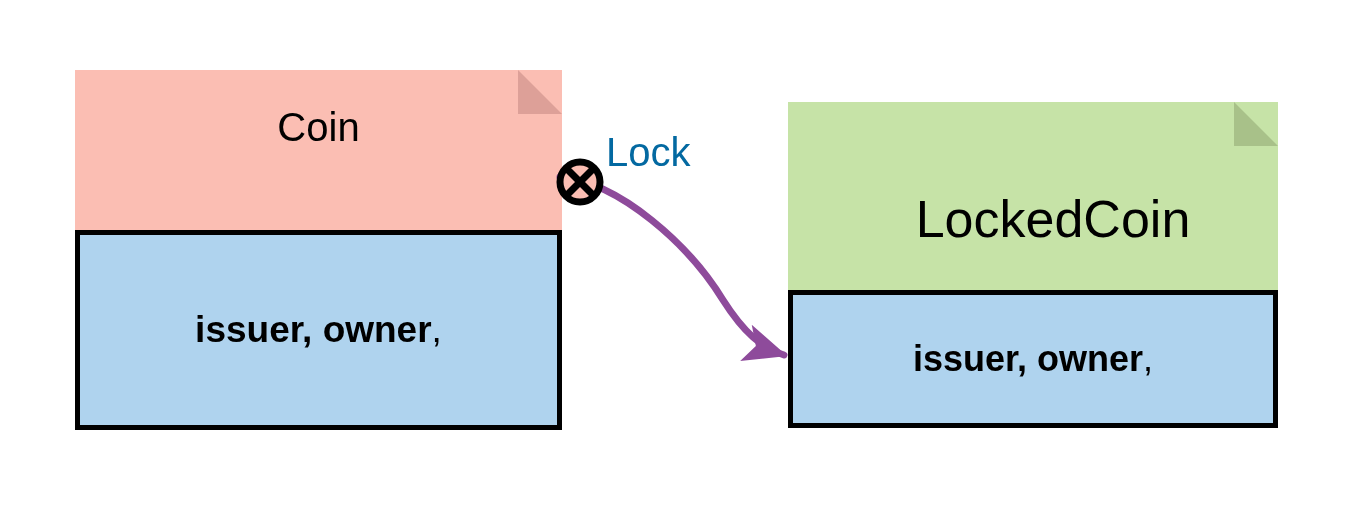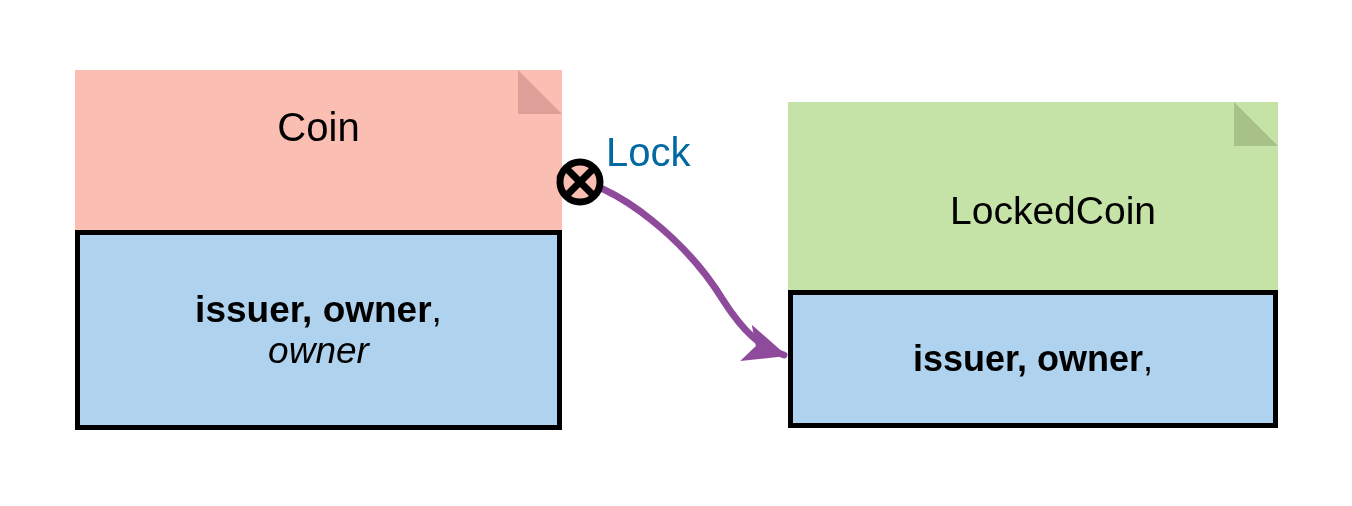--- a/index.html
+++ b/index.html
@@ -89,21 +89,21 @@
   #node-lockedcoin .node-header {
     width: 490px; height: 189px;
     background: #c6e3a7;
   }
   #node-lockedcoin .fold-tri {
     width: 0; height: 0;
     border-left: 44px solid #a8c189;
     border-top: 44px solid transparent;
     right: 0; top: 0;
   }
-  #node-lockedcoin .node-title { top: 87px; font-size: 39px; margin-left: 40px; }
+  #node-lockedcoin .node-title { top: 87px; font-size: 52px; margin-left: 40px; }
   #node-lockedcoin .node-body { top: 188px; width: 490px; height: 138px; }
   #node-lockedcoin .node-body { font-size: 36px; }
 
   
   #connector {
     position: absolute;
     left: 0; top: 0;
     width: 1352px;
     height: 506px;
     pointer-events: none;
@@ -124,21 +124,20 @@
 
 <div id="canvas">
 
   <div class="node" id="node-coin">
     <div class="node-header">
       <div class="fold-tri"></div>
     </div>
     <div class="node-title">Coin</div>
     <div class="node-body">
       <div class="line"><span class="b">issuer, owner</span><span class="n">,</span></div>
-      <div class="line"><span class="i">owner</span></div>
     </div>
   </div>
 
   <div class="node" id="node-lockedcoin">
     <div class="node-header">
       <div class="fold-tri"></div>
     </div>
     <div class="node-title">LockedCoin</div>
     <div class="node-body">
       <div class="line"><span class="b">issuer, owner</span><span class="n">,</span></div>

